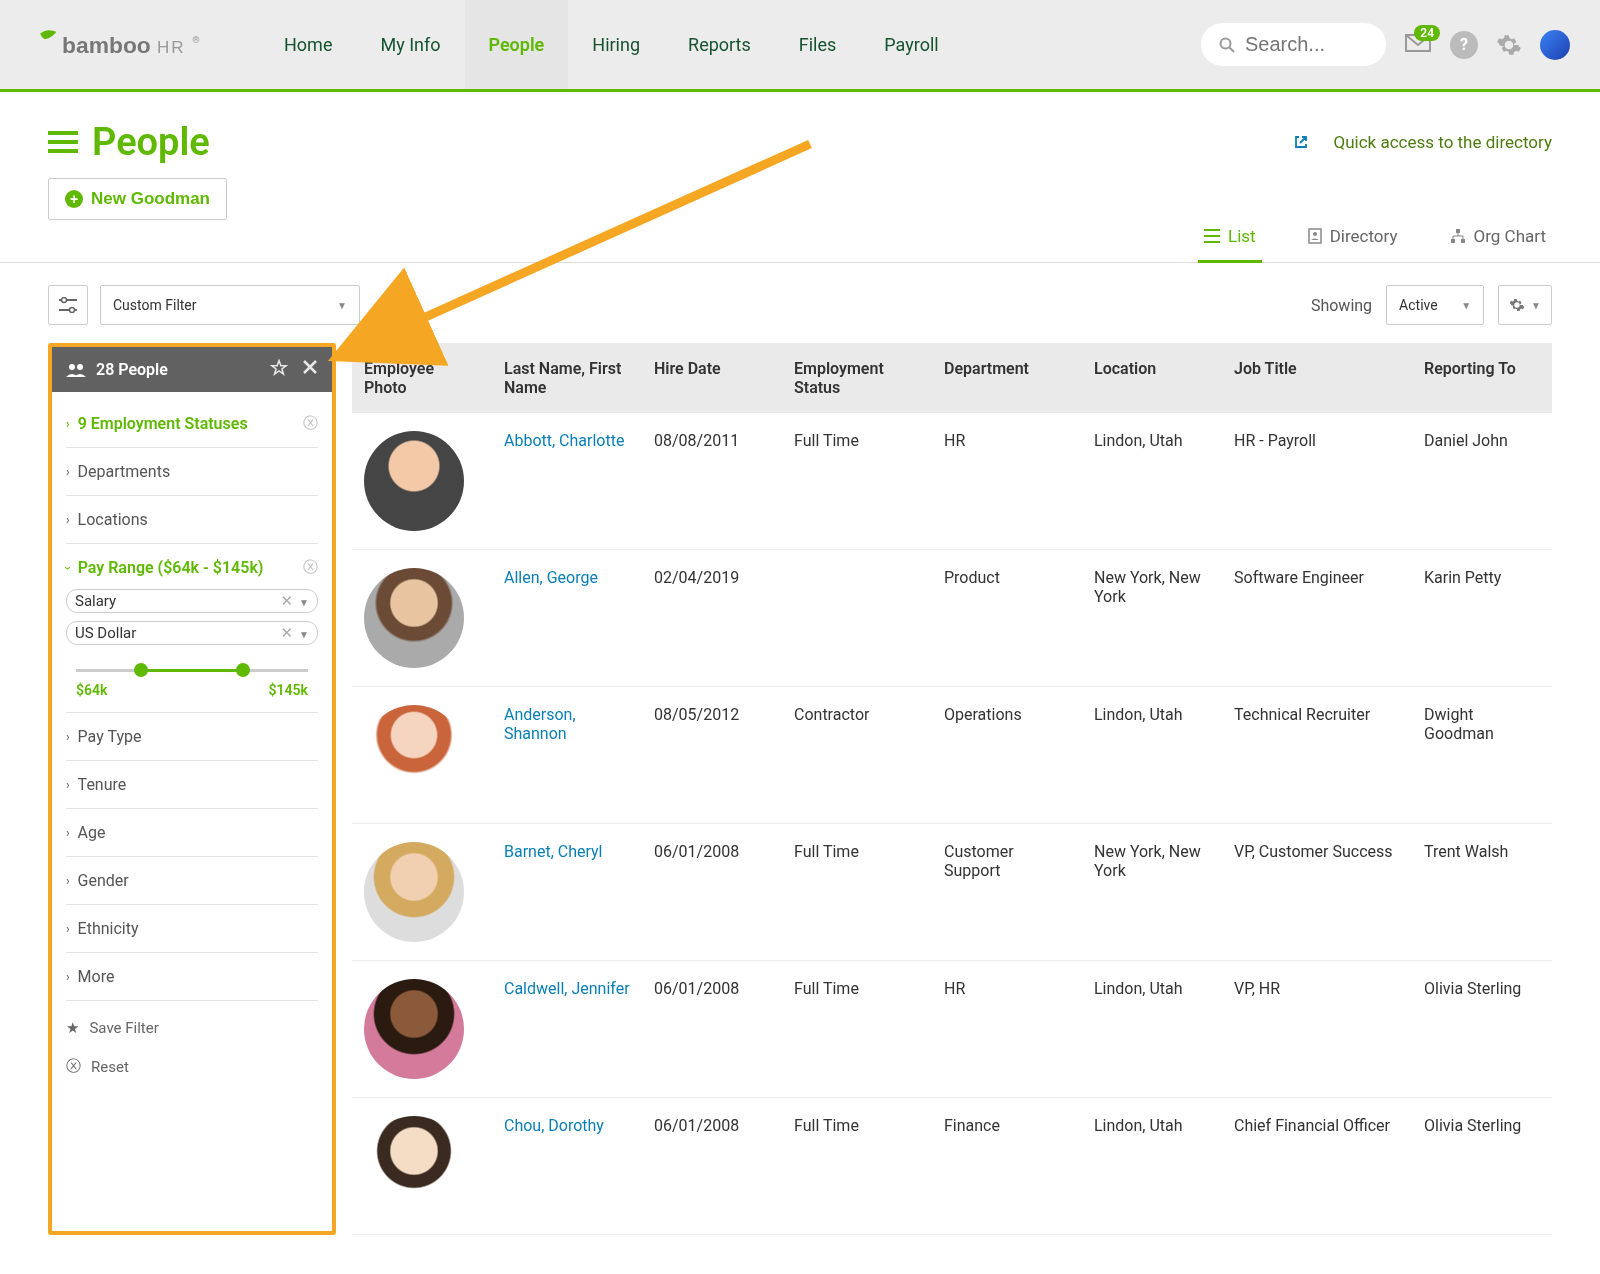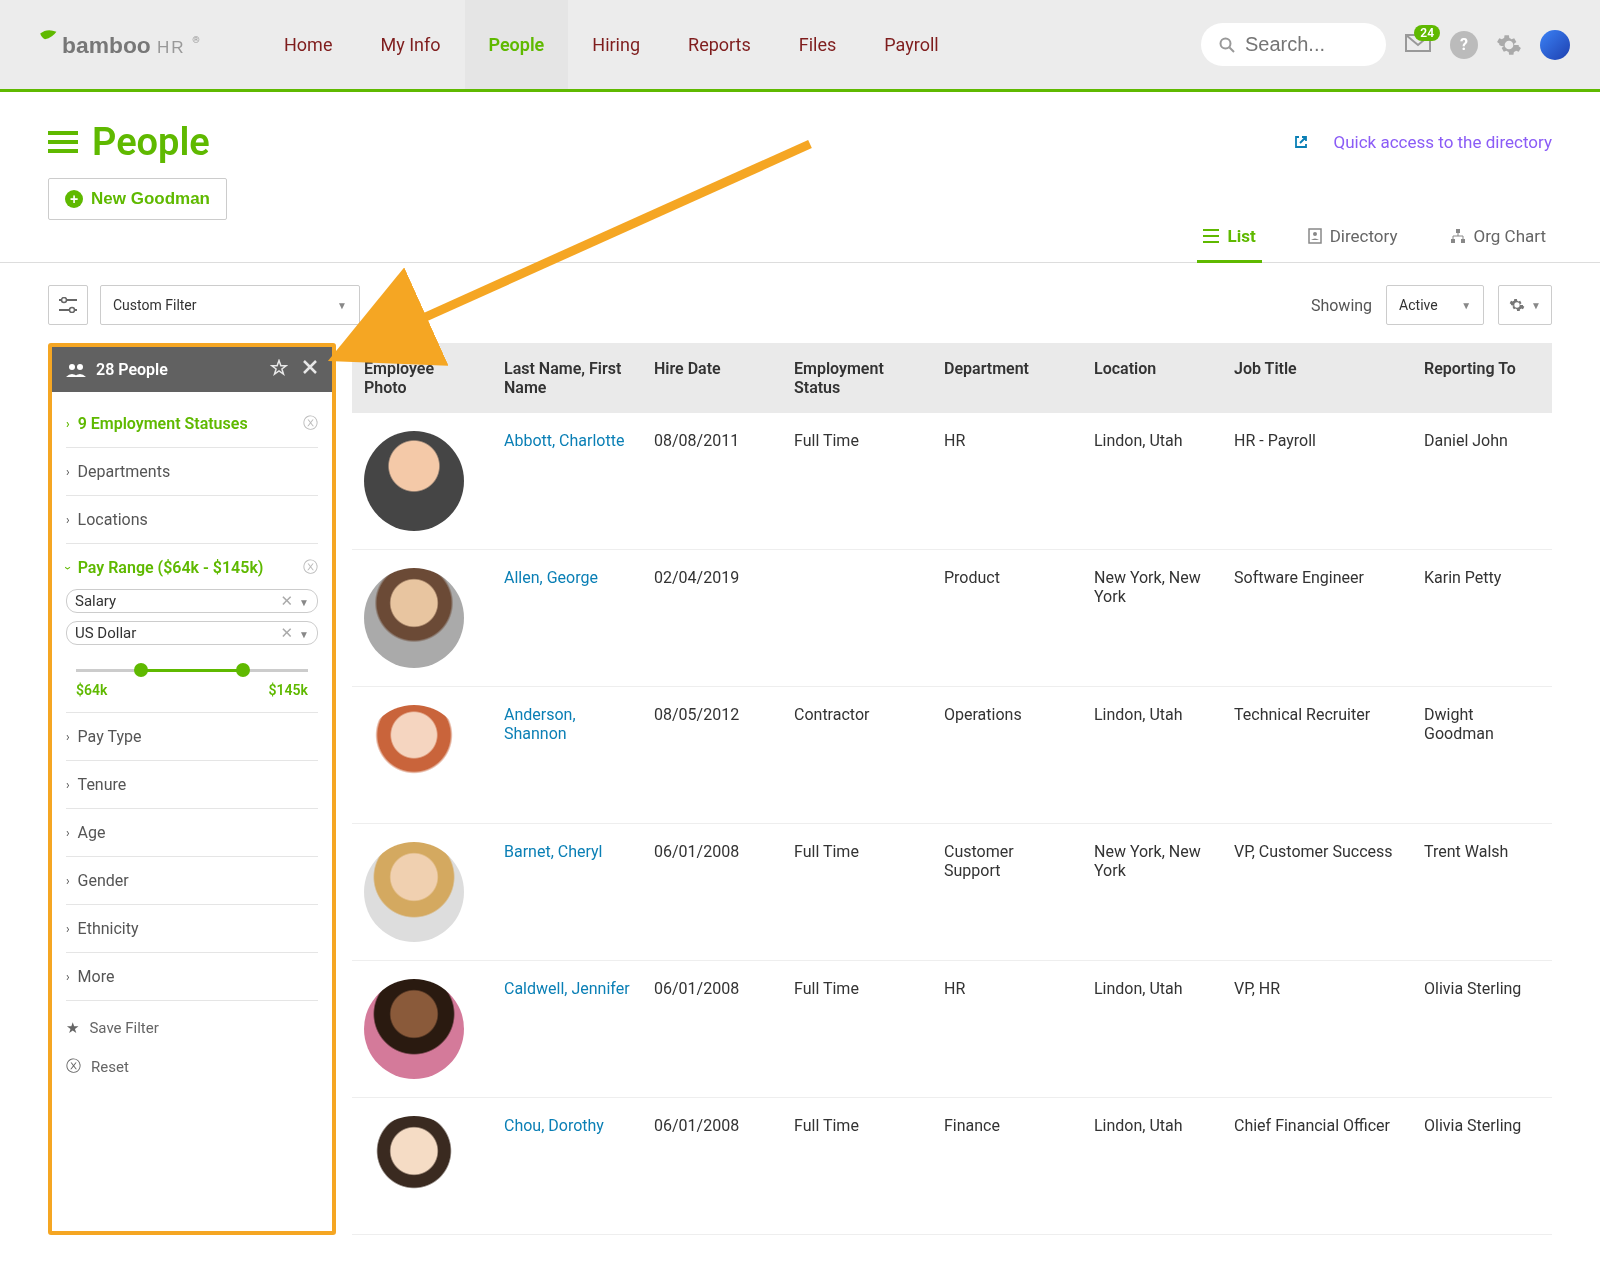--- a/index.html
+++ b/index.html
@@ -3,45 +3,45 @@
 <meta charset="utf-8">
 <style>
 * { margin: 0; padding: 0; box-sizing: border-box; }
 body { font-family: -apple-system, BlinkMacSystemFont, "Segoe UI", Roboto, sans-serif; background: #fff; color: #333; font-size: 14px; width: 1600px; height: 1274px; overflow: hidden; position: relative; }
 
 
 .header { height: 92px; background: #ececec; border-bottom: 3px solid #5fb900; display: flex; align-items: center; padding: 0 30px; }
 .logo { width: 230px; display: flex; align-items: center; }
 .logo svg { height: 38px; }
 .nav { display: flex; flex: 1; height: 100%; }
-.nav-item { padding: 0 24px; display: flex; align-items: center; color: #7f1d1d; font-size: 18px; cursor: pointer; height: 100%; }
+.nav-item { padding: 0 24px; display: flex; align-items: center; color: #14532d; font-size: 18px; cursor: pointer; height: 100%; }
 .nav-item.active { color: #5fb900; font-weight: 600; background: #e5e5e5; }
 .header-right { display: flex; align-items: center; gap: 18px; }
 .search-box { background: #fff; border-radius: 22px; padding: 10px 18px; display: flex; align-items: center; gap: 10px; width: 185px; }
 .search-box input { border: none; outline: none; font-size: 20px; flex: 1; width: 100%; }
 .inbox-wrap { position: relative; cursor: pointer; }
 .badge { position: absolute; top: -6px; right: -8px; background: #5fb900; color: #fff; border-radius: 10px; font-size: 12px; font-weight: 600; padding: 1px 6px; }
 .icon-btn { width: 28px; height: 28px; border-radius: 50%; background: #bbb; display: flex; align-items: center; justify-content: center; color: #fff; cursor: pointer; font-size: 16px; font-weight: bold; }
 .gear-icon { color: #999; cursor: pointer; }
 .avatar-img { width: 30px; height: 30px; border-radius: 50%; background: linear-gradient(135deg, #3b82f6, #1e40af); cursor: pointer; }
 
 
 .page-header { padding: 28px 48px 0 48px; }
 .page-title-row { display: flex; align-items: center; justify-content: space-between; }
 .page-title-left { display: flex; align-items: center; gap: 14px; }
 .hamburger { color: #5fb900; cursor: pointer; }
 .page-title { color: #5fb900; font-size: 38px; font-weight: 600; }
-.quick-link { color: #8b5cf6; font-size: 17px; cursor: pointer; display: flex; align-items: center; gap: 25px; }
+.quick-link { color: #4d7c0f; font-size: 17px; cursor: pointer; display: flex; align-items: center; gap: 25px; }
 .new-emp-btn { margin-top: 14px; border: 1px solid #ccc; background: #fff; padding: 10px 16px; display: inline-flex; align-items: center; gap: 8px; color: #5fb900; font-size: 17px; font-weight: 600; cursor: pointer; border-radius: 2px; }
 .plus-circle { width: 18px; height: 18px; border-radius: 50%; background: #5fb900; color: #fff; display: inline-flex; align-items: center; justify-content: center; font-size: 14px; font-weight: bold; }
 
 
 .view-tabs { display: flex; justify-content: flex-end; gap: 40px; border-bottom: 1px solid #ddd; padding: 0 48px; margin-top: -8px; }
 .view-tab { padding: 14px 6px; color: #666; font-size: 17px; cursor: pointer; display: flex; align-items: center; gap: 8px; border-bottom: 3px solid transparent; margin-bottom: -1px; }
-.view-tab.active { color: #5fb900; font-weight: 700; border-bottom-color: #5fb900; }
+.view-tab.active { color: #5fb900; font-weight: 400; border-bottom-color: #5fb900; }
 
 
 .toolbar { display: flex; align-items: center; justify-content: space-between; padding: 22px 48px 18px 48px; }
 .toolbar-left { display: flex; gap: 12px; align-items: center; }
 .filter-icon-btn { border: 1px solid #ccc; width: 40px; height: 40px; display: flex; align-items: center; justify-content: center; cursor: pointer; border-radius: 2px; }
 .filter-select { border: 1px solid #ccc; height: 40px; padding: 0 12px; display: flex; align-items: center; justify-content: space-between; width: 260px; cursor: pointer; border-radius: 2px; background: #fff; }
 .toolbar-right { display: flex; align-items: center; gap: 14px; }
 .showing-label { color: #555; font-size: 16px; }
 .active-select { border: 1px solid #ccc; height: 40px; padding: 0 12px; display: flex; align-items: center; gap: 18px; cursor: pointer; border-radius: 2px; min-width: 98px; justify-content: space-between; }
 .gear-dropdown { border: 1px solid #ccc; height: 40px; padding: 0 10px; display: flex; align-items: center; gap: 6px; cursor: pointer; border-radius: 2px; }

